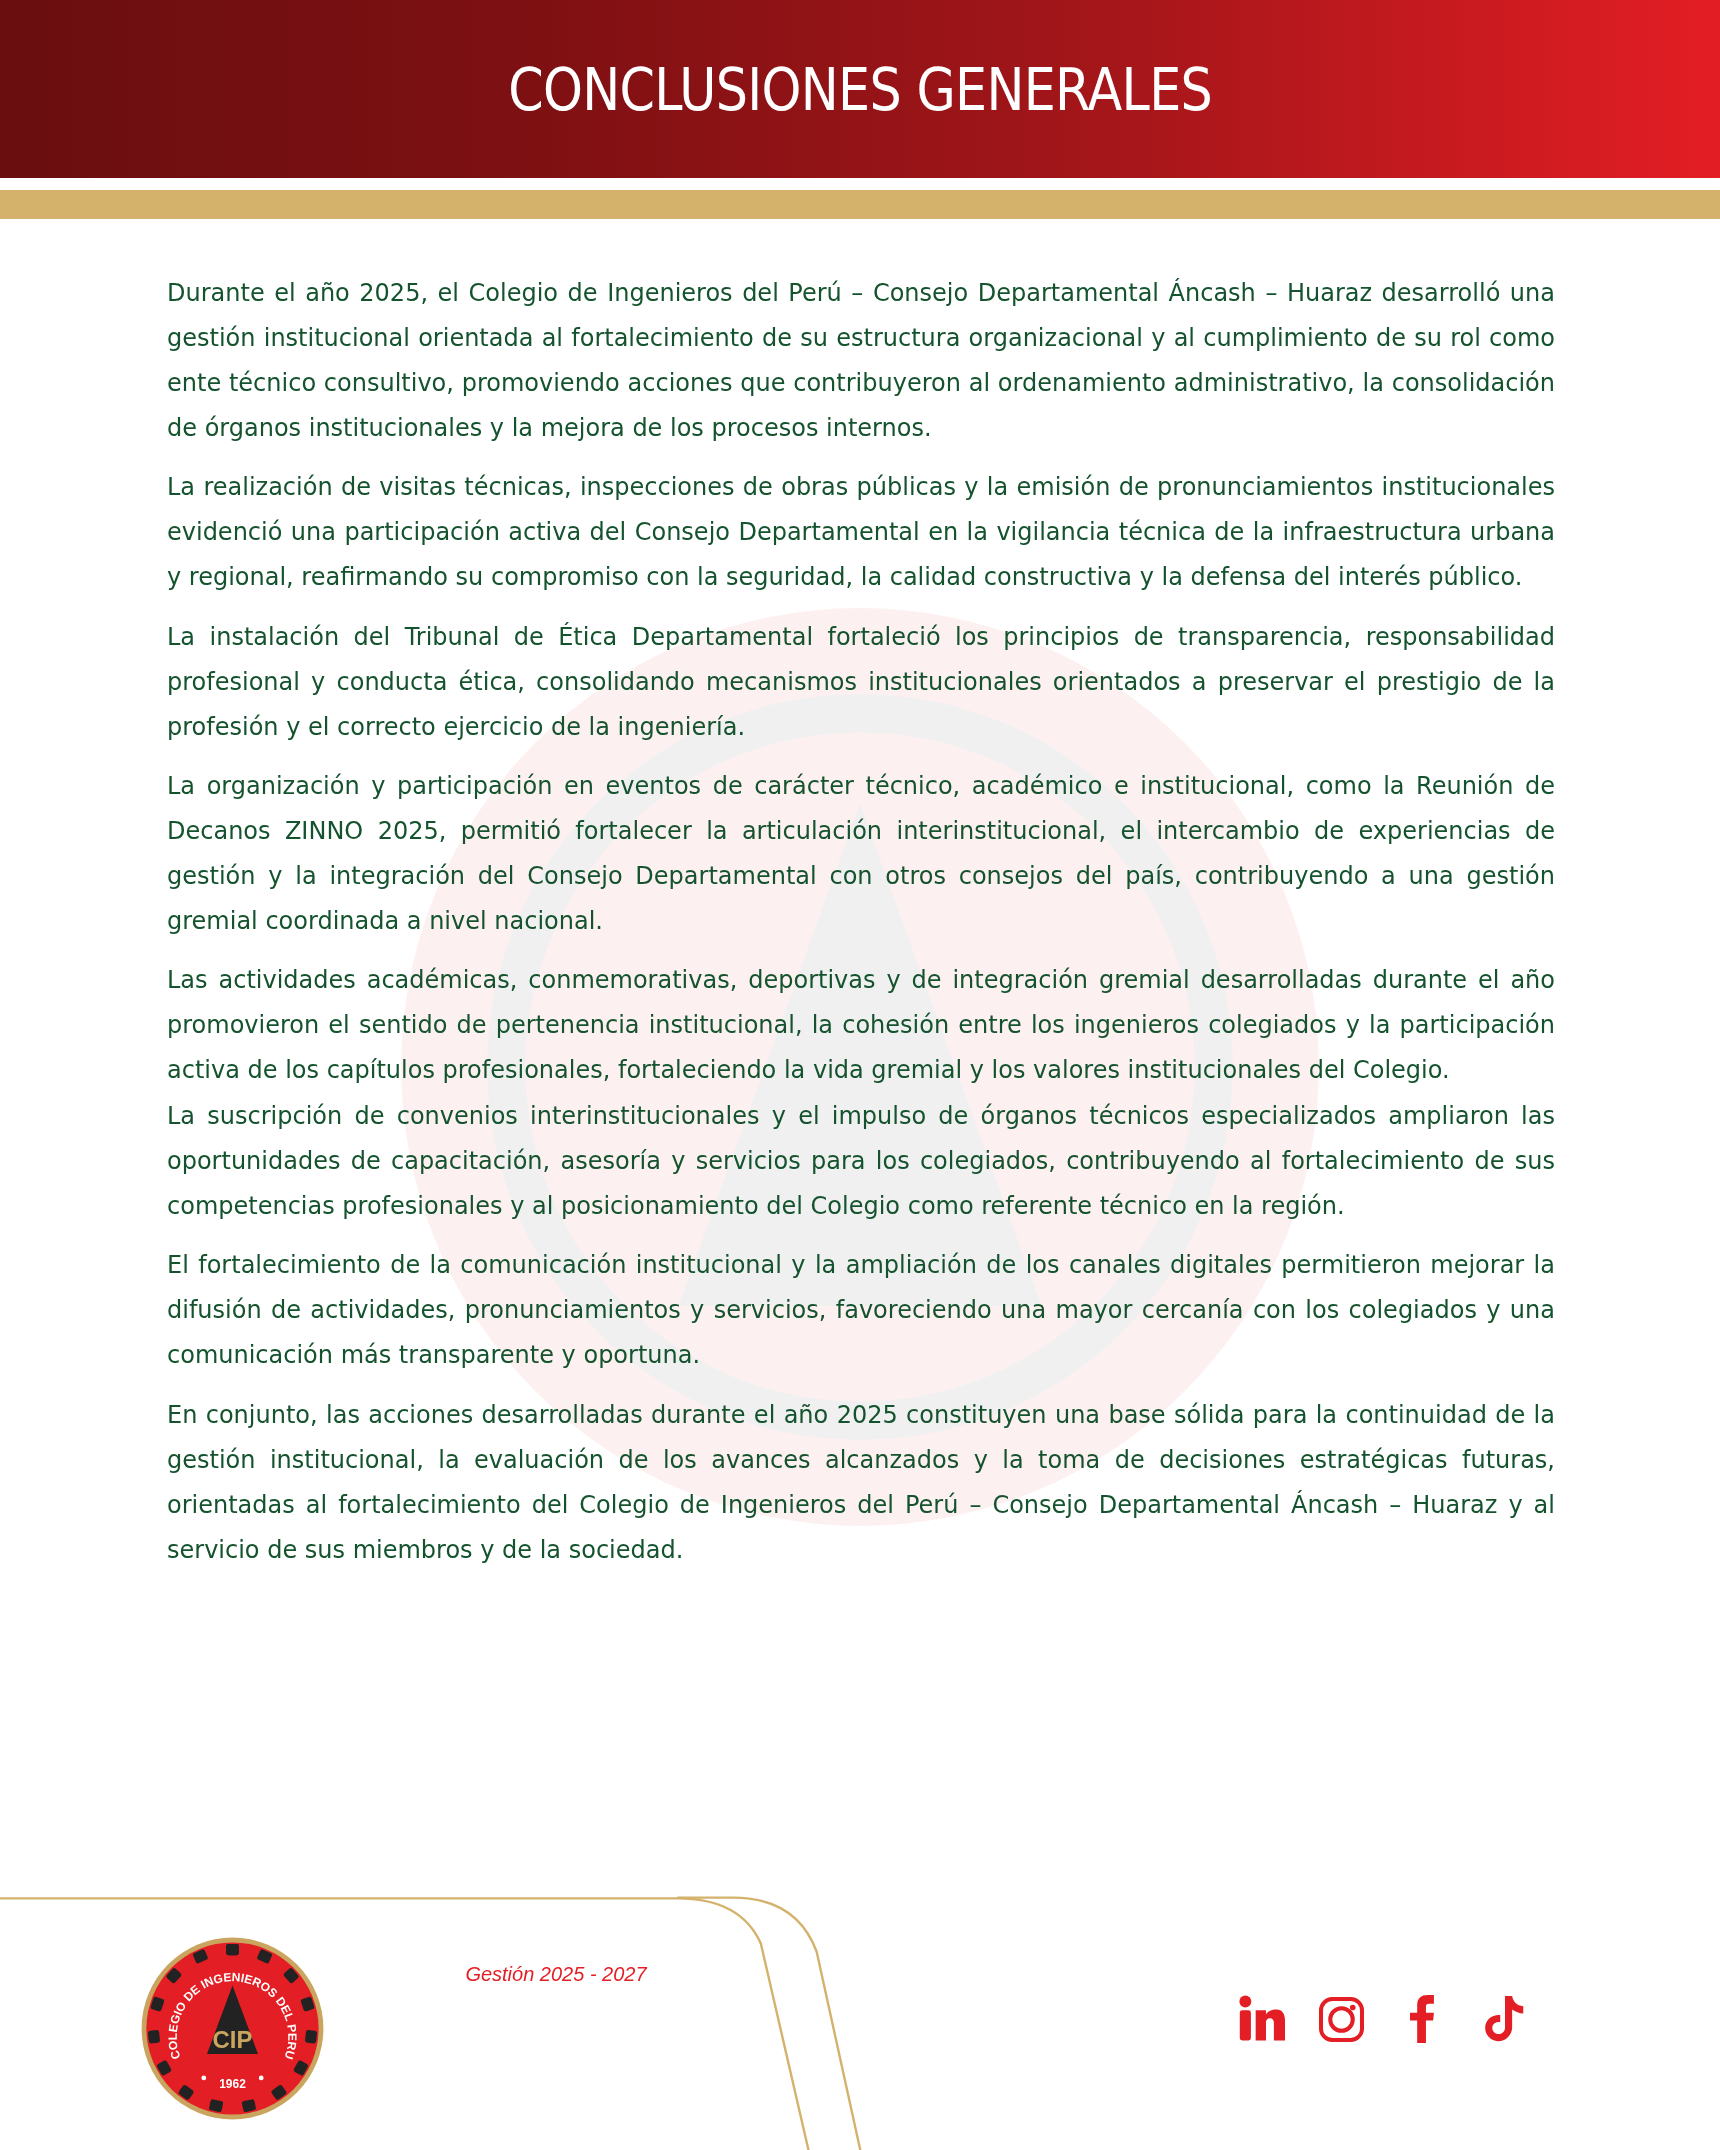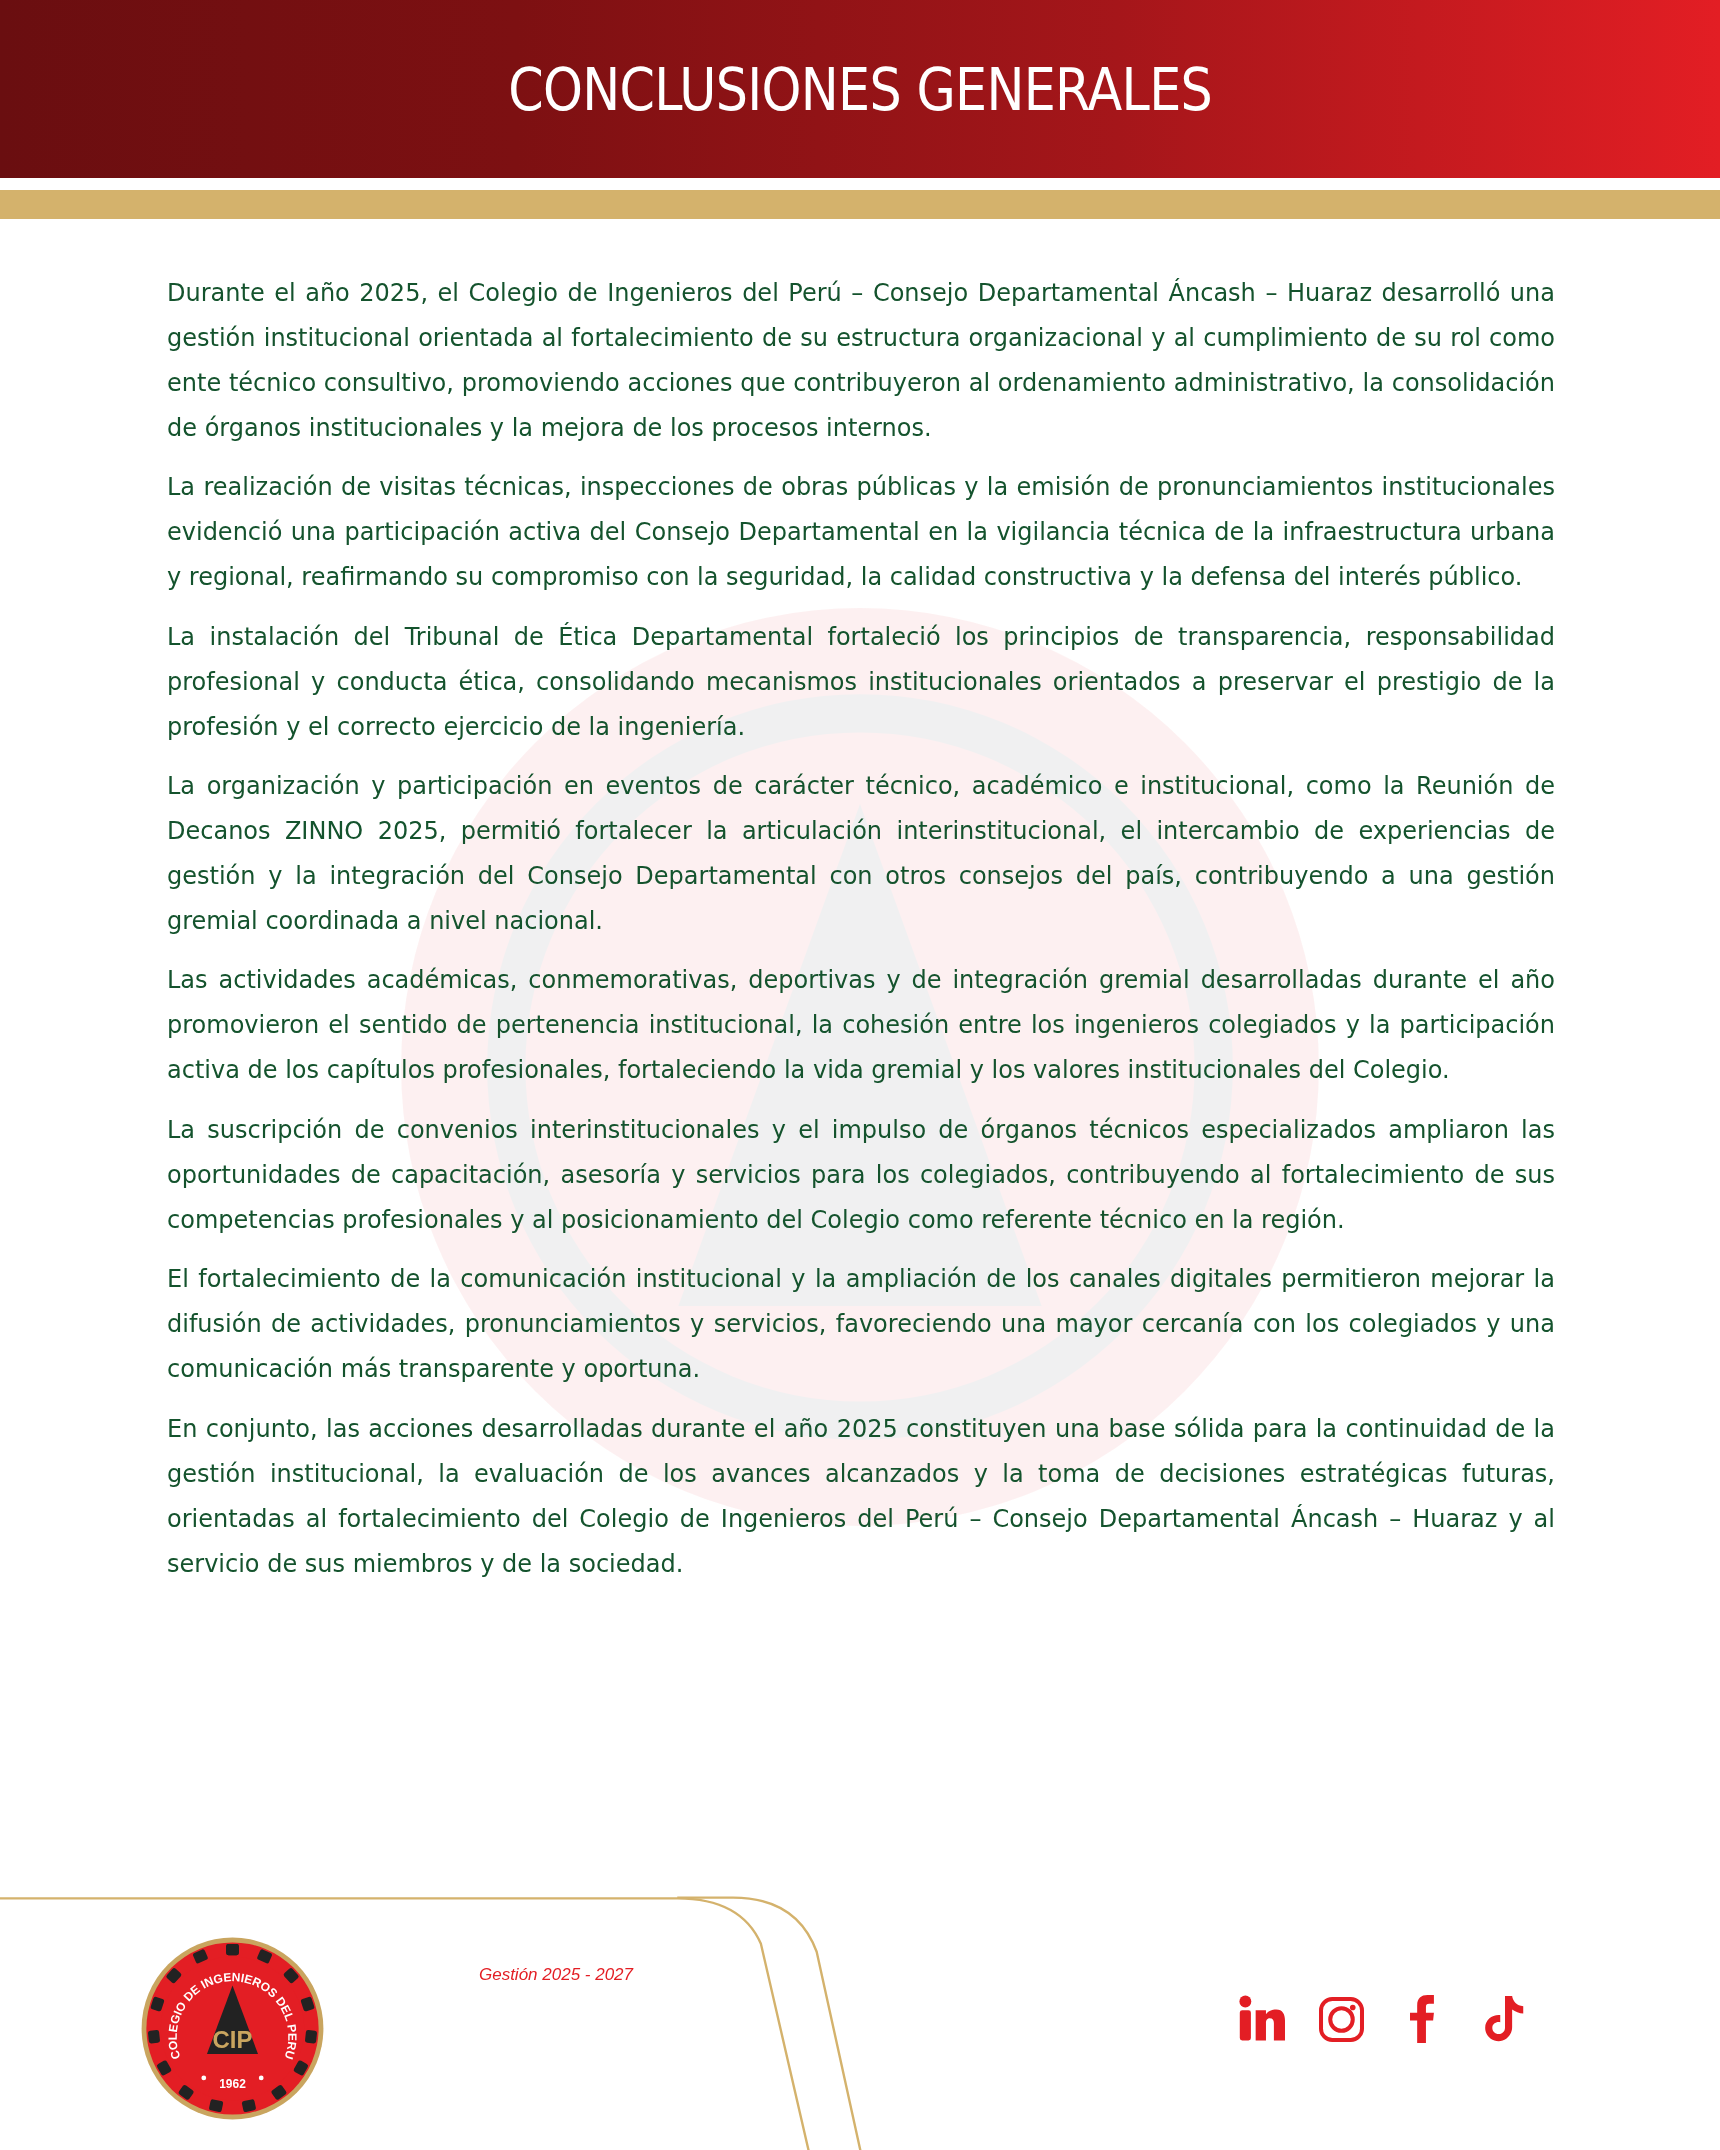--- a/index.html
+++ b/index.html
@@ -26,33 +26,33 @@
     opacity:0.06; pointer-events:none;
   }
 
   .content {
     position:absolute; left:167px; top:271px; width:1388px;
     color:#14532d; font-size:24px; line-height:45px;
   }
   .content p {
     margin:0 0 14.3px 0; text-align:justify; hyphens:auto;
   }
-  .content p.tight { margin-bottom:15px; }
+  .content p.tight { margin-bottom:1px; }
 
   .footer-line { position:absolute; left:0; top:1896px; width:1721px; height:255px; }
 
   .logo { position:absolute; left:140px; top:1936px; width:185px; height:185px; }
 
   .footer-org {
     position:absolute; left:325px; top:1953px; width:462px; text-align:center;
     color:#e31e24;
   }
   .footer-org .l1 { font-family:"Liberation Sans",sans-serif; font-weight:bold; font-size:33px; line-height:38px; letter-spacing:0.4px; }
   .footer-org .l2 { font-family:"Liberation Sans",sans-serif; font-weight:bold; font-size:33px; line-height:38px; }
-  .footer-org .l3 { font-family:"Liberation Sans",sans-serif; font-style:italic; font-size:17px; line-height:37px; margin-top:3.2px; }
+  .footer-org .l3 { font-family:"Liberation Sans",sans-serif; font-style:italic; font-size:20px; line-height:37px; margin-top:3.2px; }
 
   .social { position:absolute; top:1991px; height:56px; display:flex; align-items:center; }
   .social svg { display:block; }
 </style>
 </head>
 <body>
 
 <div class="header">
   <div class="header-title">CONCLUSIONES GENERALES</div>
 </div>

